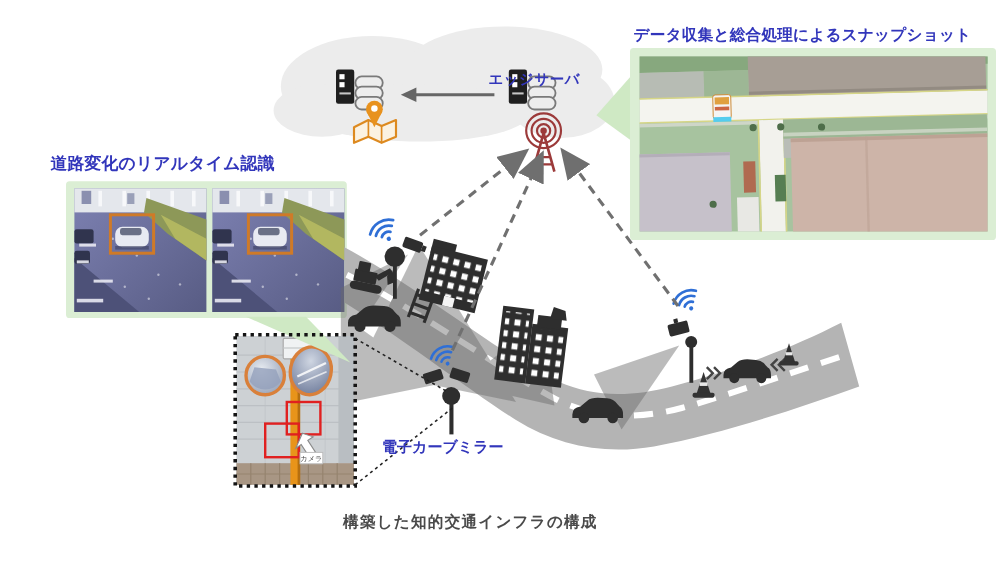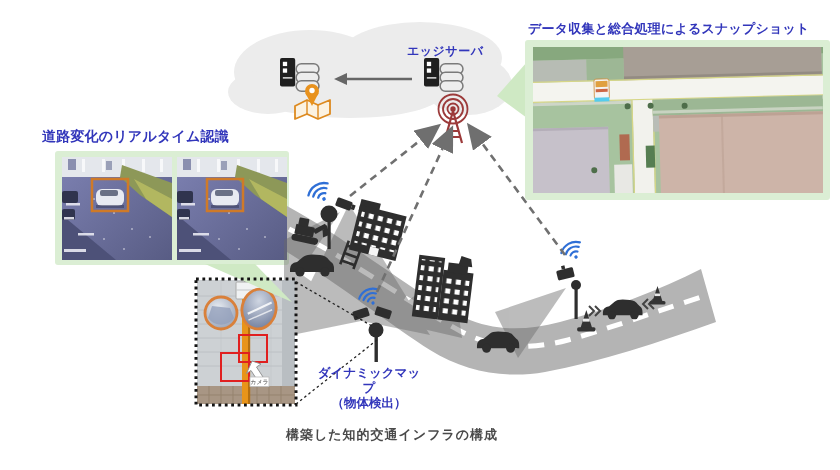--- a/index.html
+++ b/index.html
@@ -340,25 +340,24 @@
   <polygon points="205,264 292,302 255,264" fill="#cfe9c4"></polygon>
 
   <rect x="196" y="279" width="100" height="126" fill="none" stroke="#141414" stroke-width="3" stroke-dasharray="2.8 3.6"></rect>
 
   <g stroke="#222" stroke-width="1.3" stroke-dasharray="2.5 2.8" fill="none">
     <line x1="296" y1="282" x2="372" y2="326"></line>
     <line x1="296" y1="404" x2="377" y2="340"></line>
   </g>
 </svg>
 
-<div class="txt cloud-label" style="left:407px;top:43px;">エッジサーバ</div>
+<div class="txt cloud-label" style="left:407px;top:58px;">エッジサーバ</div>
 
 <div class="txt panel-title" style="left:528px;top:20px;">データ収集と総合処理によるスナップショット</div>
 <div class="txt panel-title left" style="left:42px;top:128px;">道路変化のリアルタイム認識</div>
 
 <div class="txt mirror-label" style="left:314px;top:366px;">
-  <div>ダイナミックマップ</div>
-  <div>（物体検出）</div>
+  <div>電子カーブミラー</div>
 </div>
 
 <div class="txt caption" style="top:426px;">構築した知的交通インフラの構成</div>
 
 </div>
 
 </body></html>

